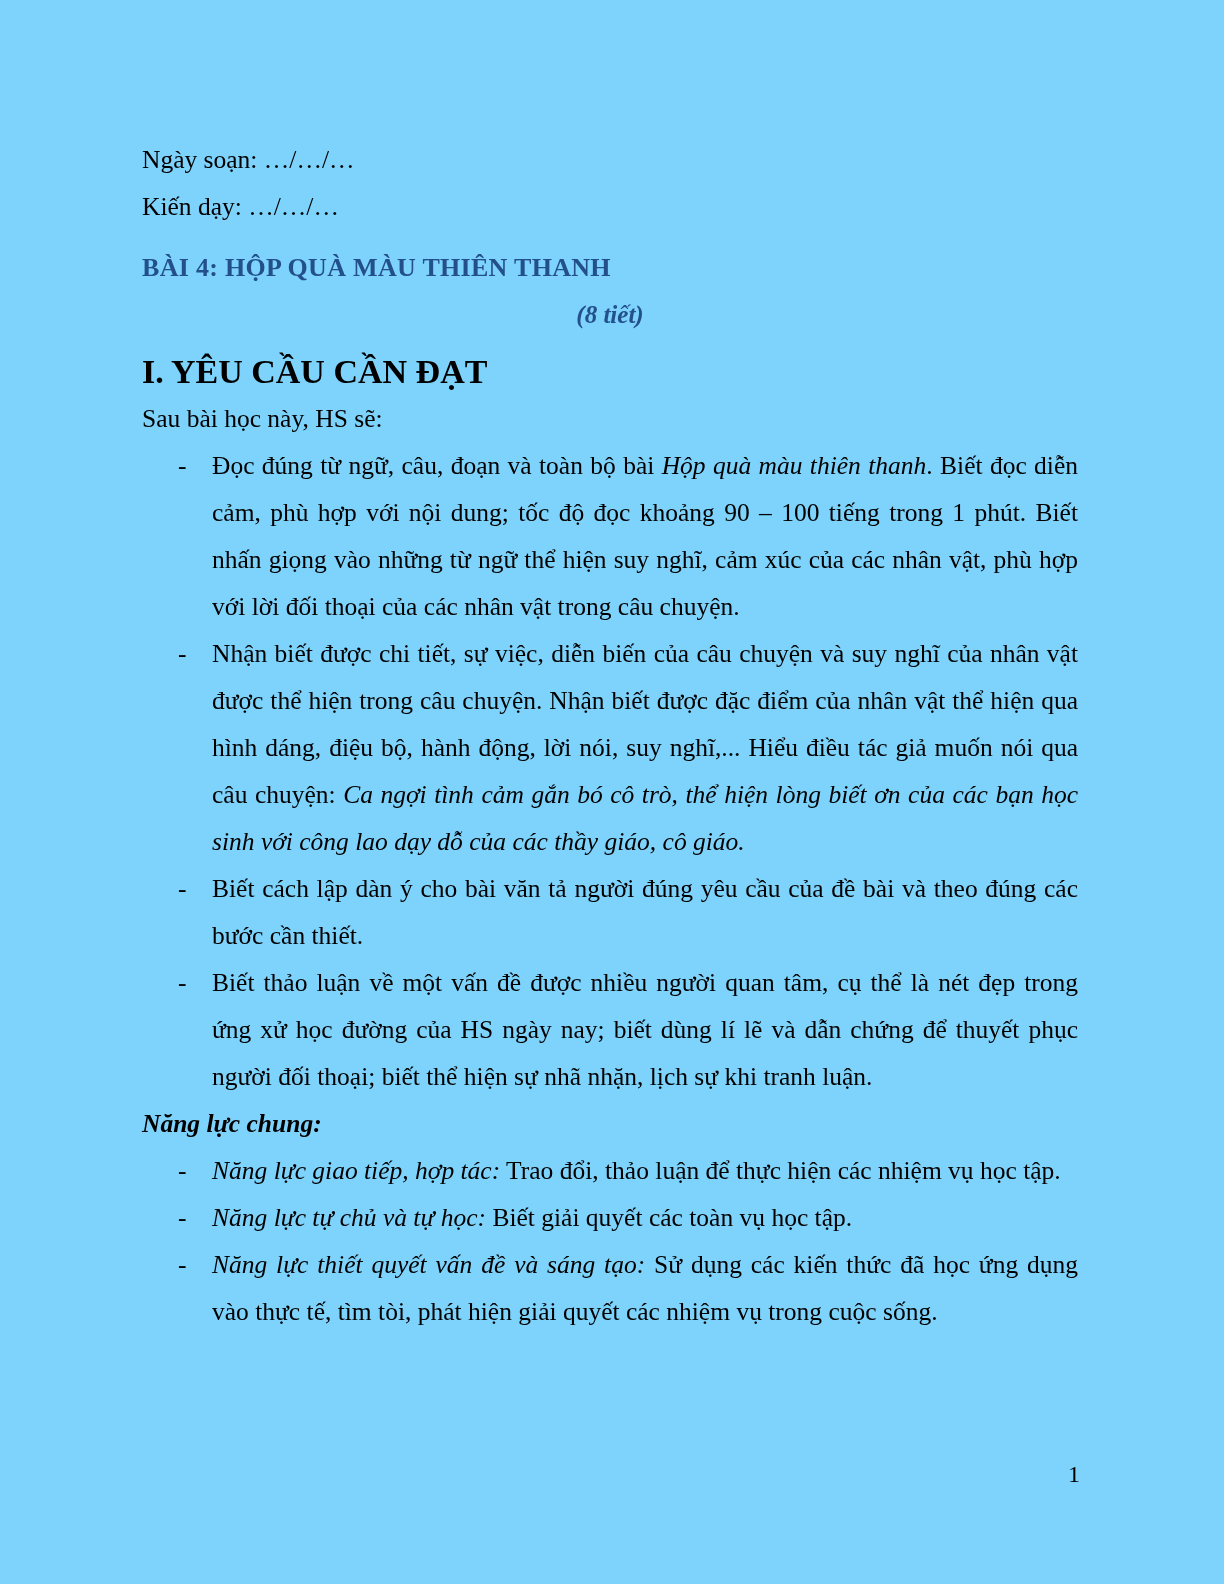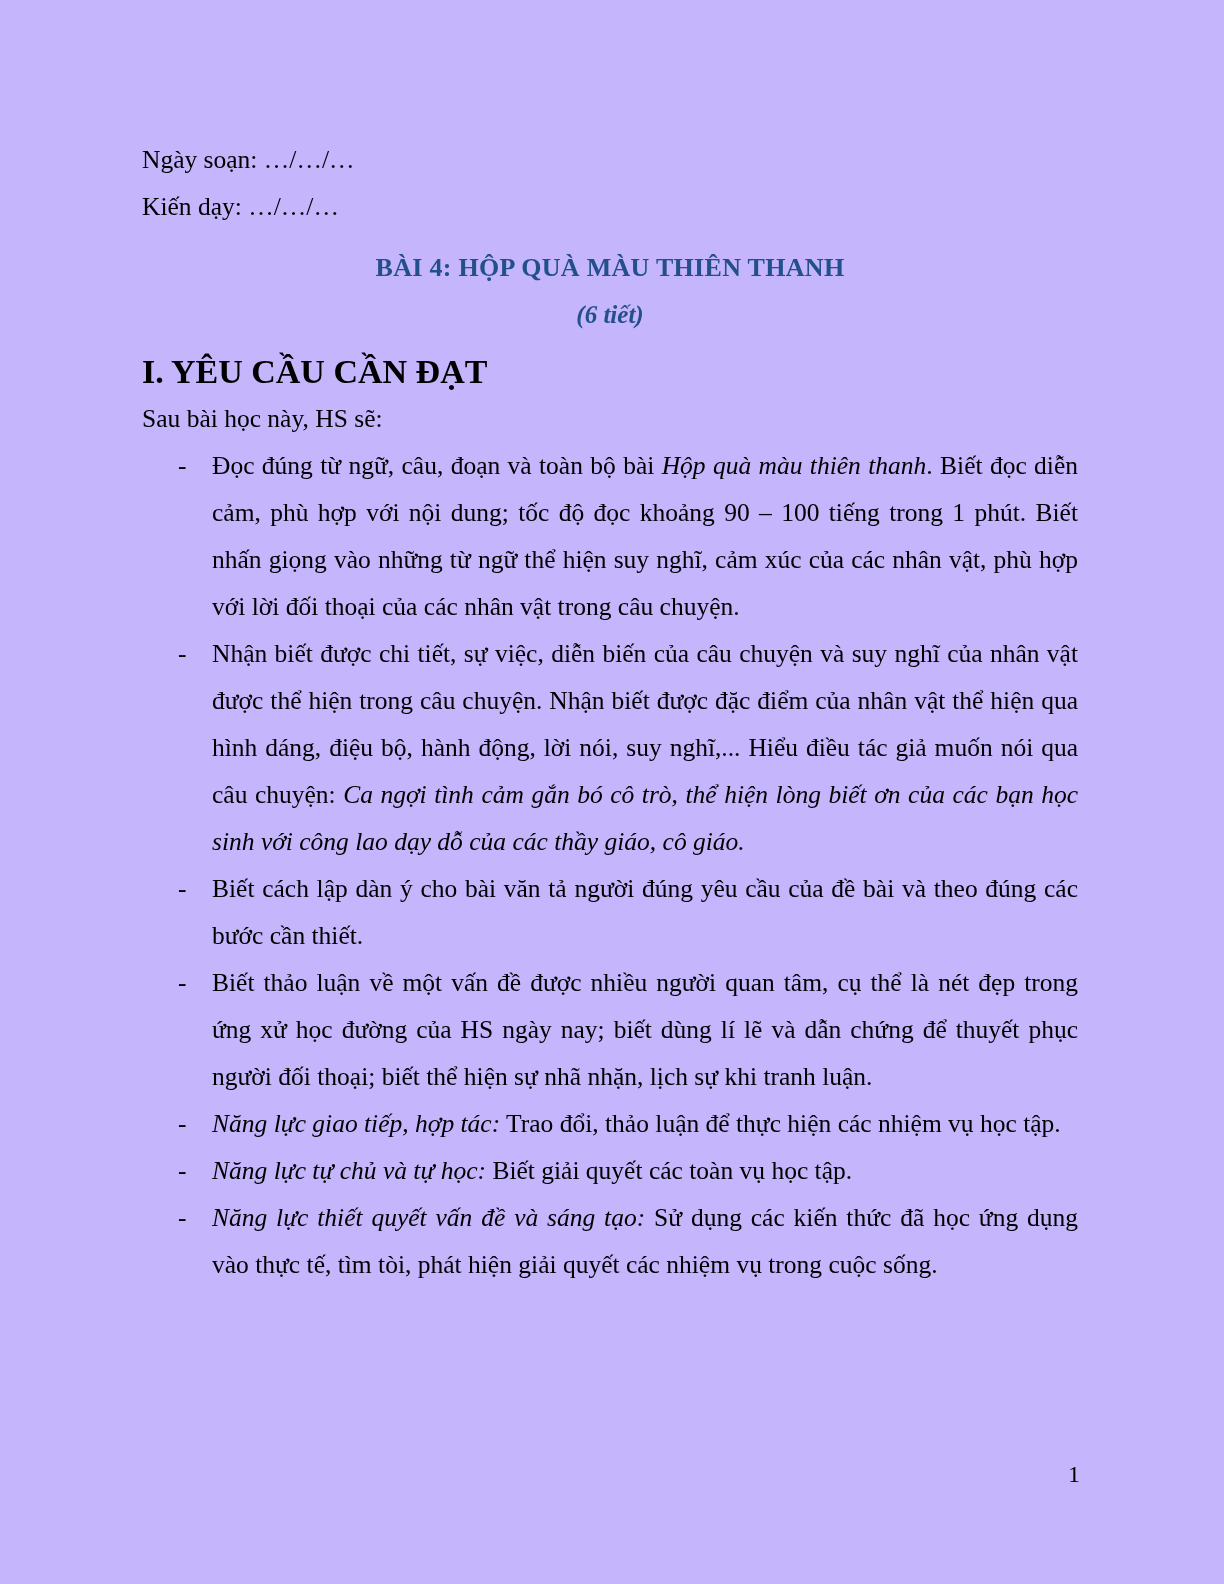--- a/index.html
+++ b/index.html
@@ -5,39 +5,39 @@
 <style>
   html, body {
     margin: 0;
     padding: 0;
     background: #ffffff;
   }
   .page {
     position: relative;
     width: 1224px;
     height: 1584px;
-    background: #c4b5fd;
+    background: #7dd3fc;
     box-sizing: border-box;
     font-family: "Liberation Serif", "DejaVu Serif", serif;
     color: #000000;
     overflow: hidden;
   }
   .content {
     position: absolute;
     left: 142px;
     top: 136px;
     width: 936px;
   }
   .line {
     font-size: 25.5px;
     line-height: 47px;
     text-align: left;
   }
   .doc-title {
-    text-align: center;
+    text-align: left;
     font-size: 26px;
     font-weight: bold;
     color: #23508A;
     line-height: 47px;
     letter-spacing: 0.3px;
     margin-top: 14px;
   }
   .doc-subtitle {
     text-align: center;
     font-size: 25px;
@@ -97,21 +97,21 @@
 </head>
 <body>
 
 <div class="page">
   <div class="content">
 
     <div class="line">Ngày soạn: …/…/…</div>
     <div class="line">Kiến dạy: …/…/…</div>
 
     <div class="doc-title">BÀI 4: HỘP QUÀ MÀU THIÊN THANH</div>
-    <div class="doc-subtitle">(6 tiết)</div>
+    <div class="doc-subtitle">(8 tiết)</div>
 
     <div class="heading">I. YÊU CẦU CẦN ĐẠT</div>
 
 
     <div class="para">Sau bài học này, HS sẽ:</div>
 
     <ul class="bullets">
       <li>
         <span class="dash">-</span><span>Đọc đúng từ ngữ, câu, đoạn và toàn bộ bài </span><span class="it">Hộp quà màu thiên thanh</span><span>. Biết đọc diễn cảm, phù hợp với nội dung; tốc độ đọc khoảng 90 – 100 tiếng trong 1 phút. Biết nhấn giọng vào những từ ngữ thể hiện suy nghĩ, cảm xúc của các nhân vật, phù hợp với lời đối thoại của các nhân vật trong câu chuyện.</span>
       </li>
@@ -120,20 +120,21 @@
       </li>
       <li>
         <span class="dash">-</span><span>Biết cách lập dàn ý cho bài văn tả người đúng yêu cầu của đề bài và theo đúng các bước cần thiết.</span><span class="it"></span><span></span>
       </li>
       <li>
         <span class="dash">-</span><span>Biết thảo luận về một vấn đề được nhiều người quan tâm, cụ thể là nét đẹp trong ứng xử học đường của HS ngày nay; biết dùng lí lẽ và dẫn chứng để thuyết phục người đối thoại; biết thể hiện sự nhã nhặn, lịch sự khi tranh luận.</span><span class="it"></span><span></span>
       </li>
     </ul>
 
 
+    <div class="subheading-italic">Năng lực chung:</div>
 
     <ul class="bullets">
       <li>
         <span class="dash">-</span><span></span><span class="it">Năng lực giao tiếp, hợp tác:</span><span> Trao đổi, thảo luận để thực hiện các nhiệm vụ học tập.</span>
       </li>
       <li>
         <span class="dash">-</span><span></span><span class="it">Năng lực tự chủ và tự học:</span><span> Biết giải quyết các toàn vụ học tập.</span>
       </li>
       <li>
         <span class="dash">-</span><span></span><span class="it">Năng lực thiết quyết vấn đề và sáng tạo:</span><span> Sử dụng các kiến thức đã học ứng dụng vào thực tế, tìm tòi, phát hiện giải quyết các nhiệm vụ trong cuộc sống.</span>

